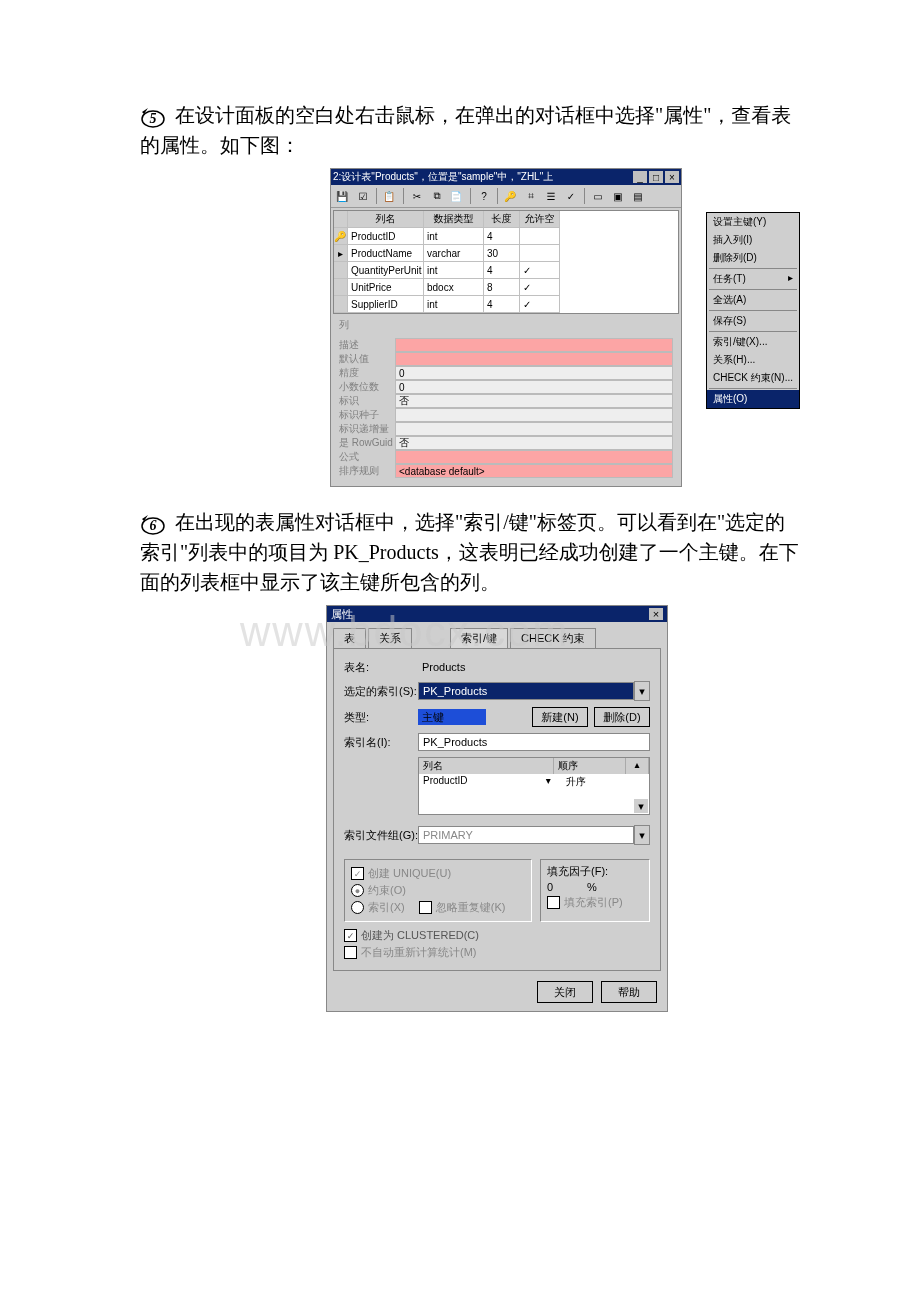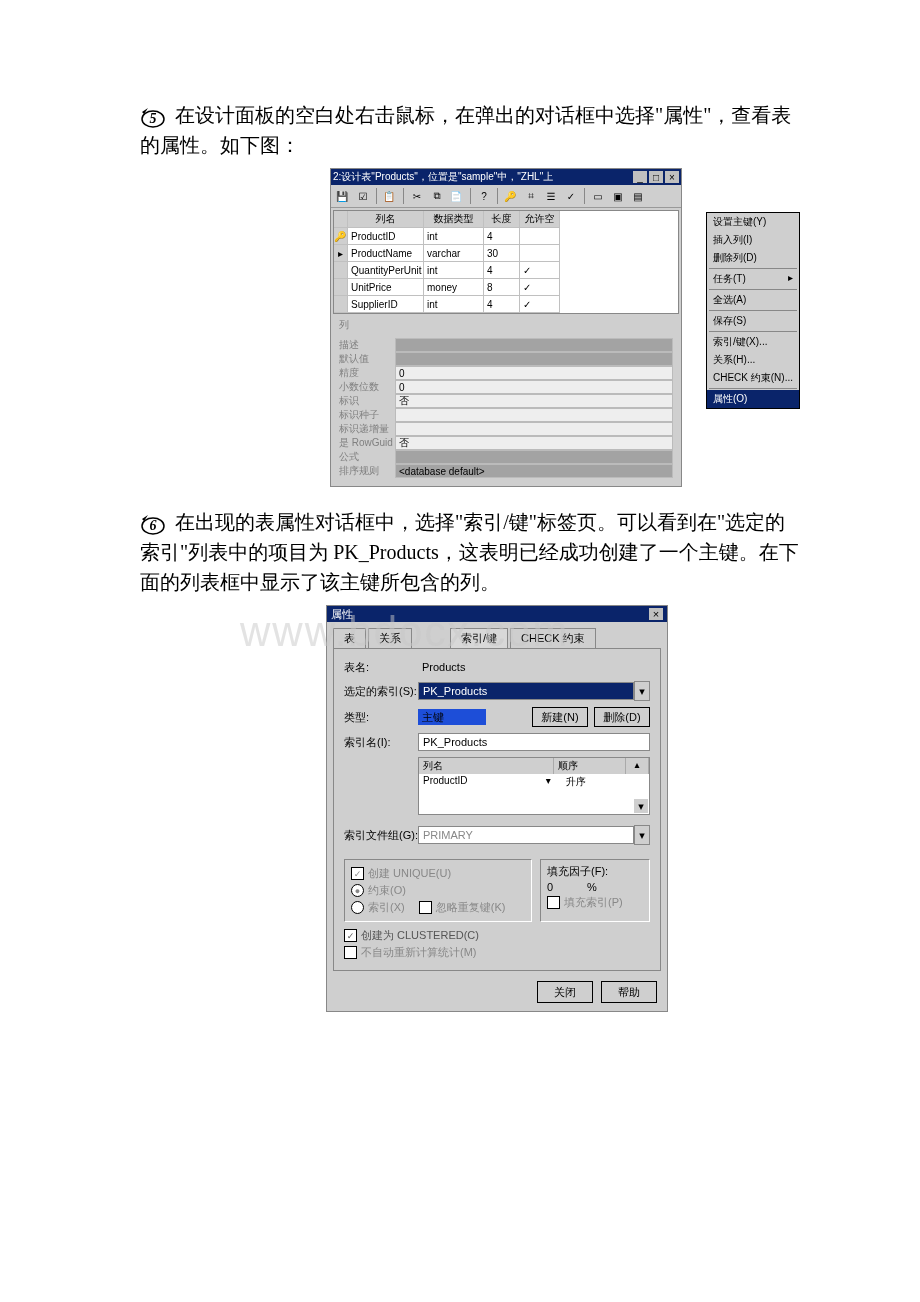--- a/index.html
+++ b/index.html
@@ -88,21 +88,21 @@
     color: #000;
   }
   .ctx-item.hl { background:#0a246a; color:#fff; }
   .ctx-sep { height:1px; background:#888; margin:1px 2px; }
   .designer-wrap { position: relative; }
   .designer-window .ctx-menu { right: 0; top: 44px; }
   
   .prop-panel { margin:2px; background:#cfcfcf; padding:2px 6px 6px 6px; }
   .prop-row { display:flex; align-items:center; height:14px; font-size:10px; }
   .prop-row .lbl { width: 56px; color:#808080; }
-  .prop-row .val { flex:1; background:#a3a3a3; height:12px; border:1px solid #bbb; padding-left:3px; display:flex;align-items:center;}
+  .prop-row .val { flex:1; background:#fca5a5; height:12px; border:1px solid #bbb; padding-left:3px; display:flex;align-items:center;}
   .prop-row.dim .val { background:#eee; }
   
   .props-dialog {
     width: 340px;
     margin: 4px 0 20px 186px;
     background: #cfcfcf;
     border: 1px solid #888;
     font-family: "SimSun", sans-serif;
     font-size: 11px;
   }
@@ -216,21 +216,21 @@
         <div class="cell"></div>
 
         <div class="cell rowhdr"></div>
         <div class="cell">QuantityPerUnit</div>
         <div class="cell">int</div>
         <div class="cell">4</div>
         <div class="cell">✓</div>
 
         <div class="cell rowhdr"></div>
         <div class="cell">UnitPrice</div>
-        <div class="cell">money</div>
+        <div class="cell">bdocx</div>
         <div class="cell">8</div>
         <div class="cell">✓</div>
 
         <div class="cell rowhdr"></div>
         <div class="cell">SupplierID</div>
         <div class="cell">int</div>
         <div class="cell">4</div>
         <div class="cell">✓</div>
       </div>
 

